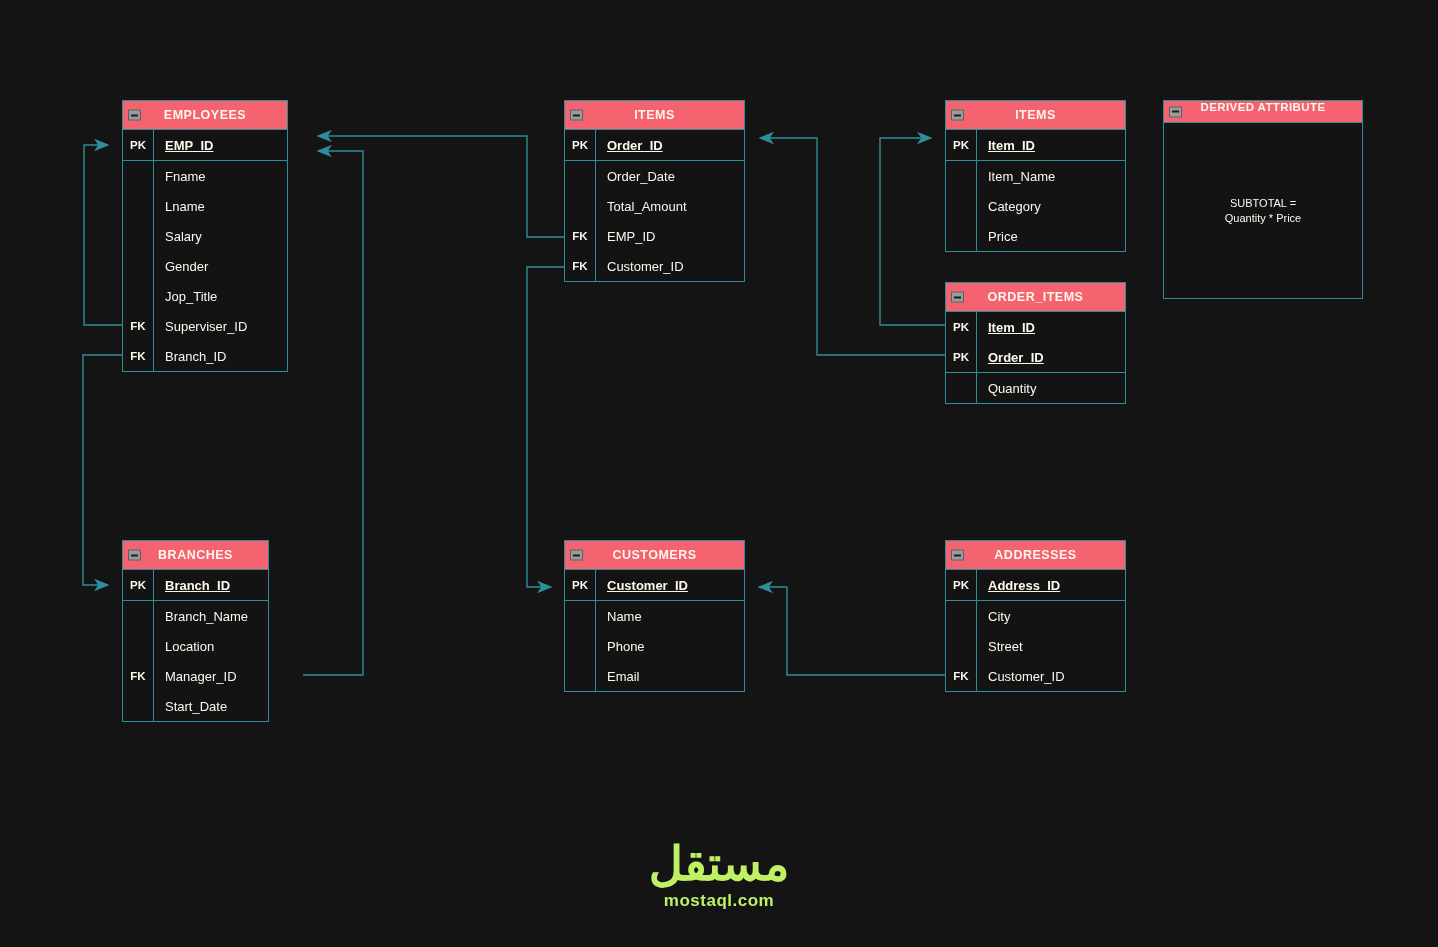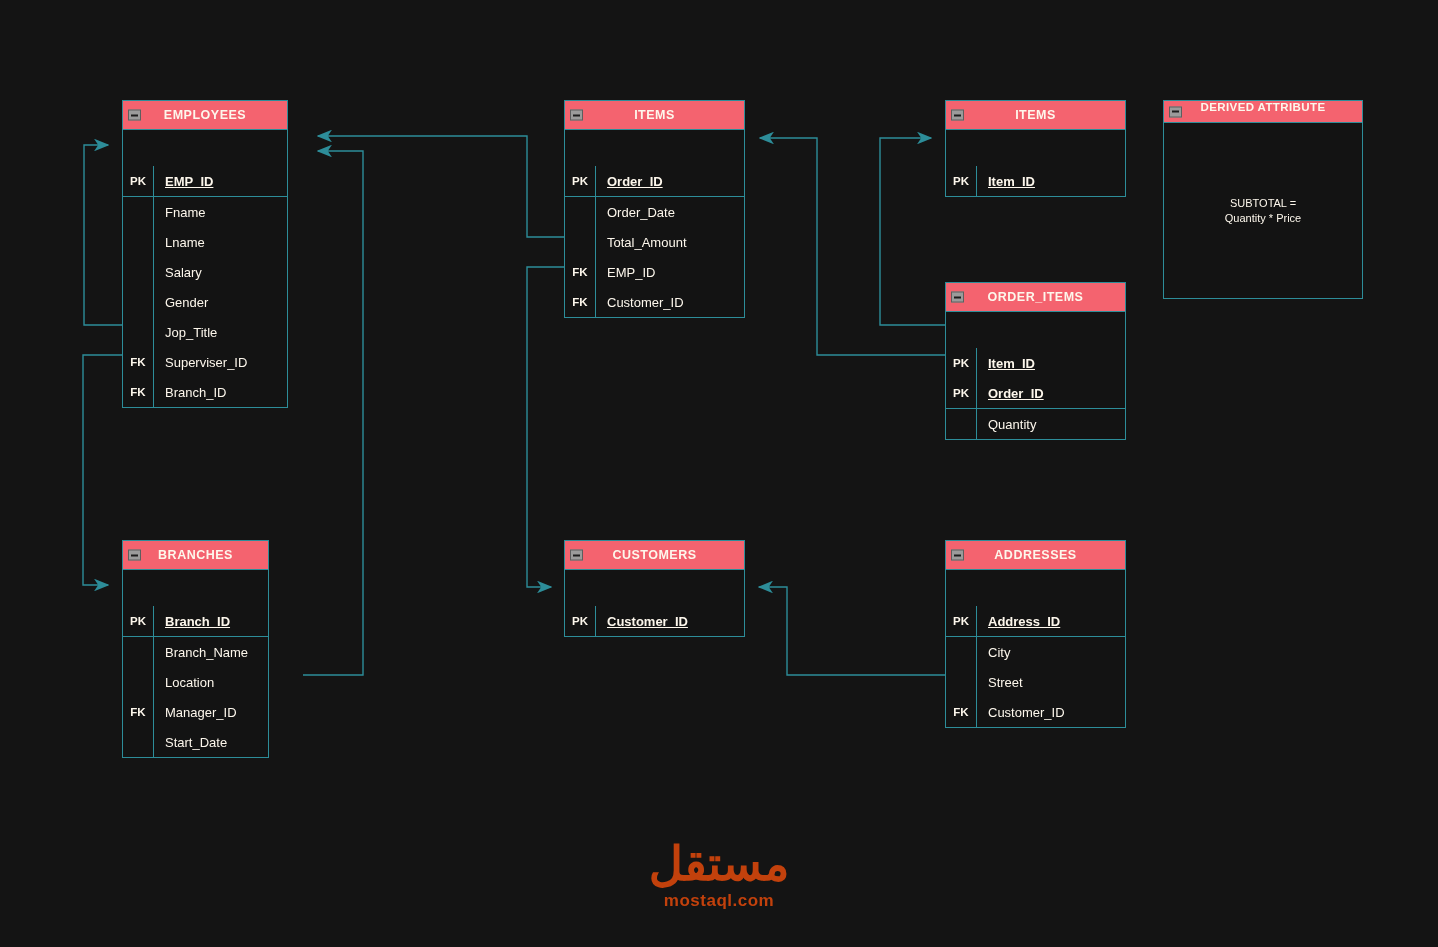--- a/index.html
+++ b/index.html
@@ -42,21 +42,21 @@
     width: 13px; height: 11px;
     background: #9b9b9b;
     border: 1px solid #5e5e5e;
     display: flex; align-items: center; justify-content: center;
   }
   .collapse-box i {
     display: block;
     width: 7px; height: 2px;
     background: #1d1d1d;
   }
-  .ent-body { display: block; margin-top: 36px; }
+  .ent-body { display: block; }
   .ent-group { border-bottom: 1px solid #2d8d99; }
   .ent-group:last-child { border-bottom: none; }
   .attr-row {
     display: flex;
     align-items: center;
     height: 30px;
   }
   .attr-key {
     width: 31px;
     flex: 0 0 31px;
@@ -106,21 +106,21 @@
     text-align: center;
   }
 
   
   .watermark {
     position: absolute;
     left: 0; right: 0;
     top: 840px;
     display: flex; flex-direction: column;
     align-items: center;
-    color: #c2410c;
+    color: #bef264;
     user-select: none;
   }
   .wm-ar { font-size: 47px; font-weight: bold; line-height: 1; letter-spacing: 1px; }
   .wm-en { font-size: 17px; font-weight: bold; margin-top: 4px; letter-spacing: .5px; }
 </style>
 </head>
 <body>
 
 <div id="canvas">
 
@@ -239,20 +239,34 @@
         </span>
       <span class="ent-title">ITEMS</span>
     </div>
     <div class="ent-body">
       <div class="ent-group">
         <div class="attr-row">
           <span class="attr-key">PK</span>
           <span class="attr-name pk">Item_ID</span>
         </div>
       </div>
+      <div class="ent-group">
+        <div class="attr-row">
+          <span class="attr-key"></span>
+          <span class="attr-name">Item_Name</span>
+        </div>
+        <div class="attr-row">
+          <span class="attr-key"></span>
+          <span class="attr-name">Category</span>
+        </div>
+        <div class="attr-row">
+          <span class="attr-key"></span>
+          <span class="attr-name">Price</span>
+        </div>
+      </div>
     </div>
   </div>
 
   <div class="entity" style="left:945px; top:282px; width:181px;">
     <div class="ent-header">
       <span class="collapse-box">
           <i></i>
         </span>
       <span class="ent-title">ORDER_ITEMS</span>
     </div>
@@ -316,20 +330,34 @@
       <span class="collapse-box">
           <i></i>
         </span>
       <span class="ent-title">CUSTOMERS</span>
     </div>
     <div class="ent-body">
       <div class="ent-group">
         <div class="attr-row">
           <span class="attr-key">PK</span>
           <span class="attr-name pk">Customer_ID</span>
+        </div>
+      </div>
+      <div class="ent-group">
+        <div class="attr-row">
+          <span class="attr-key"></span>
+          <span class="attr-name">Name</span>
+        </div>
+        <div class="attr-row">
+          <span class="attr-key"></span>
+          <span class="attr-name">Phone</span>
+        </div>
+        <div class="attr-row">
+          <span class="attr-key"></span>
+          <span class="attr-name">Email</span>
         </div>
       </div>
     </div>
   </div>
 
   <div class="entity" style="left:945px; top:540px; width:181px;">
     <div class="ent-header">
       <span class="collapse-box">
           <i></i>
         </span>

